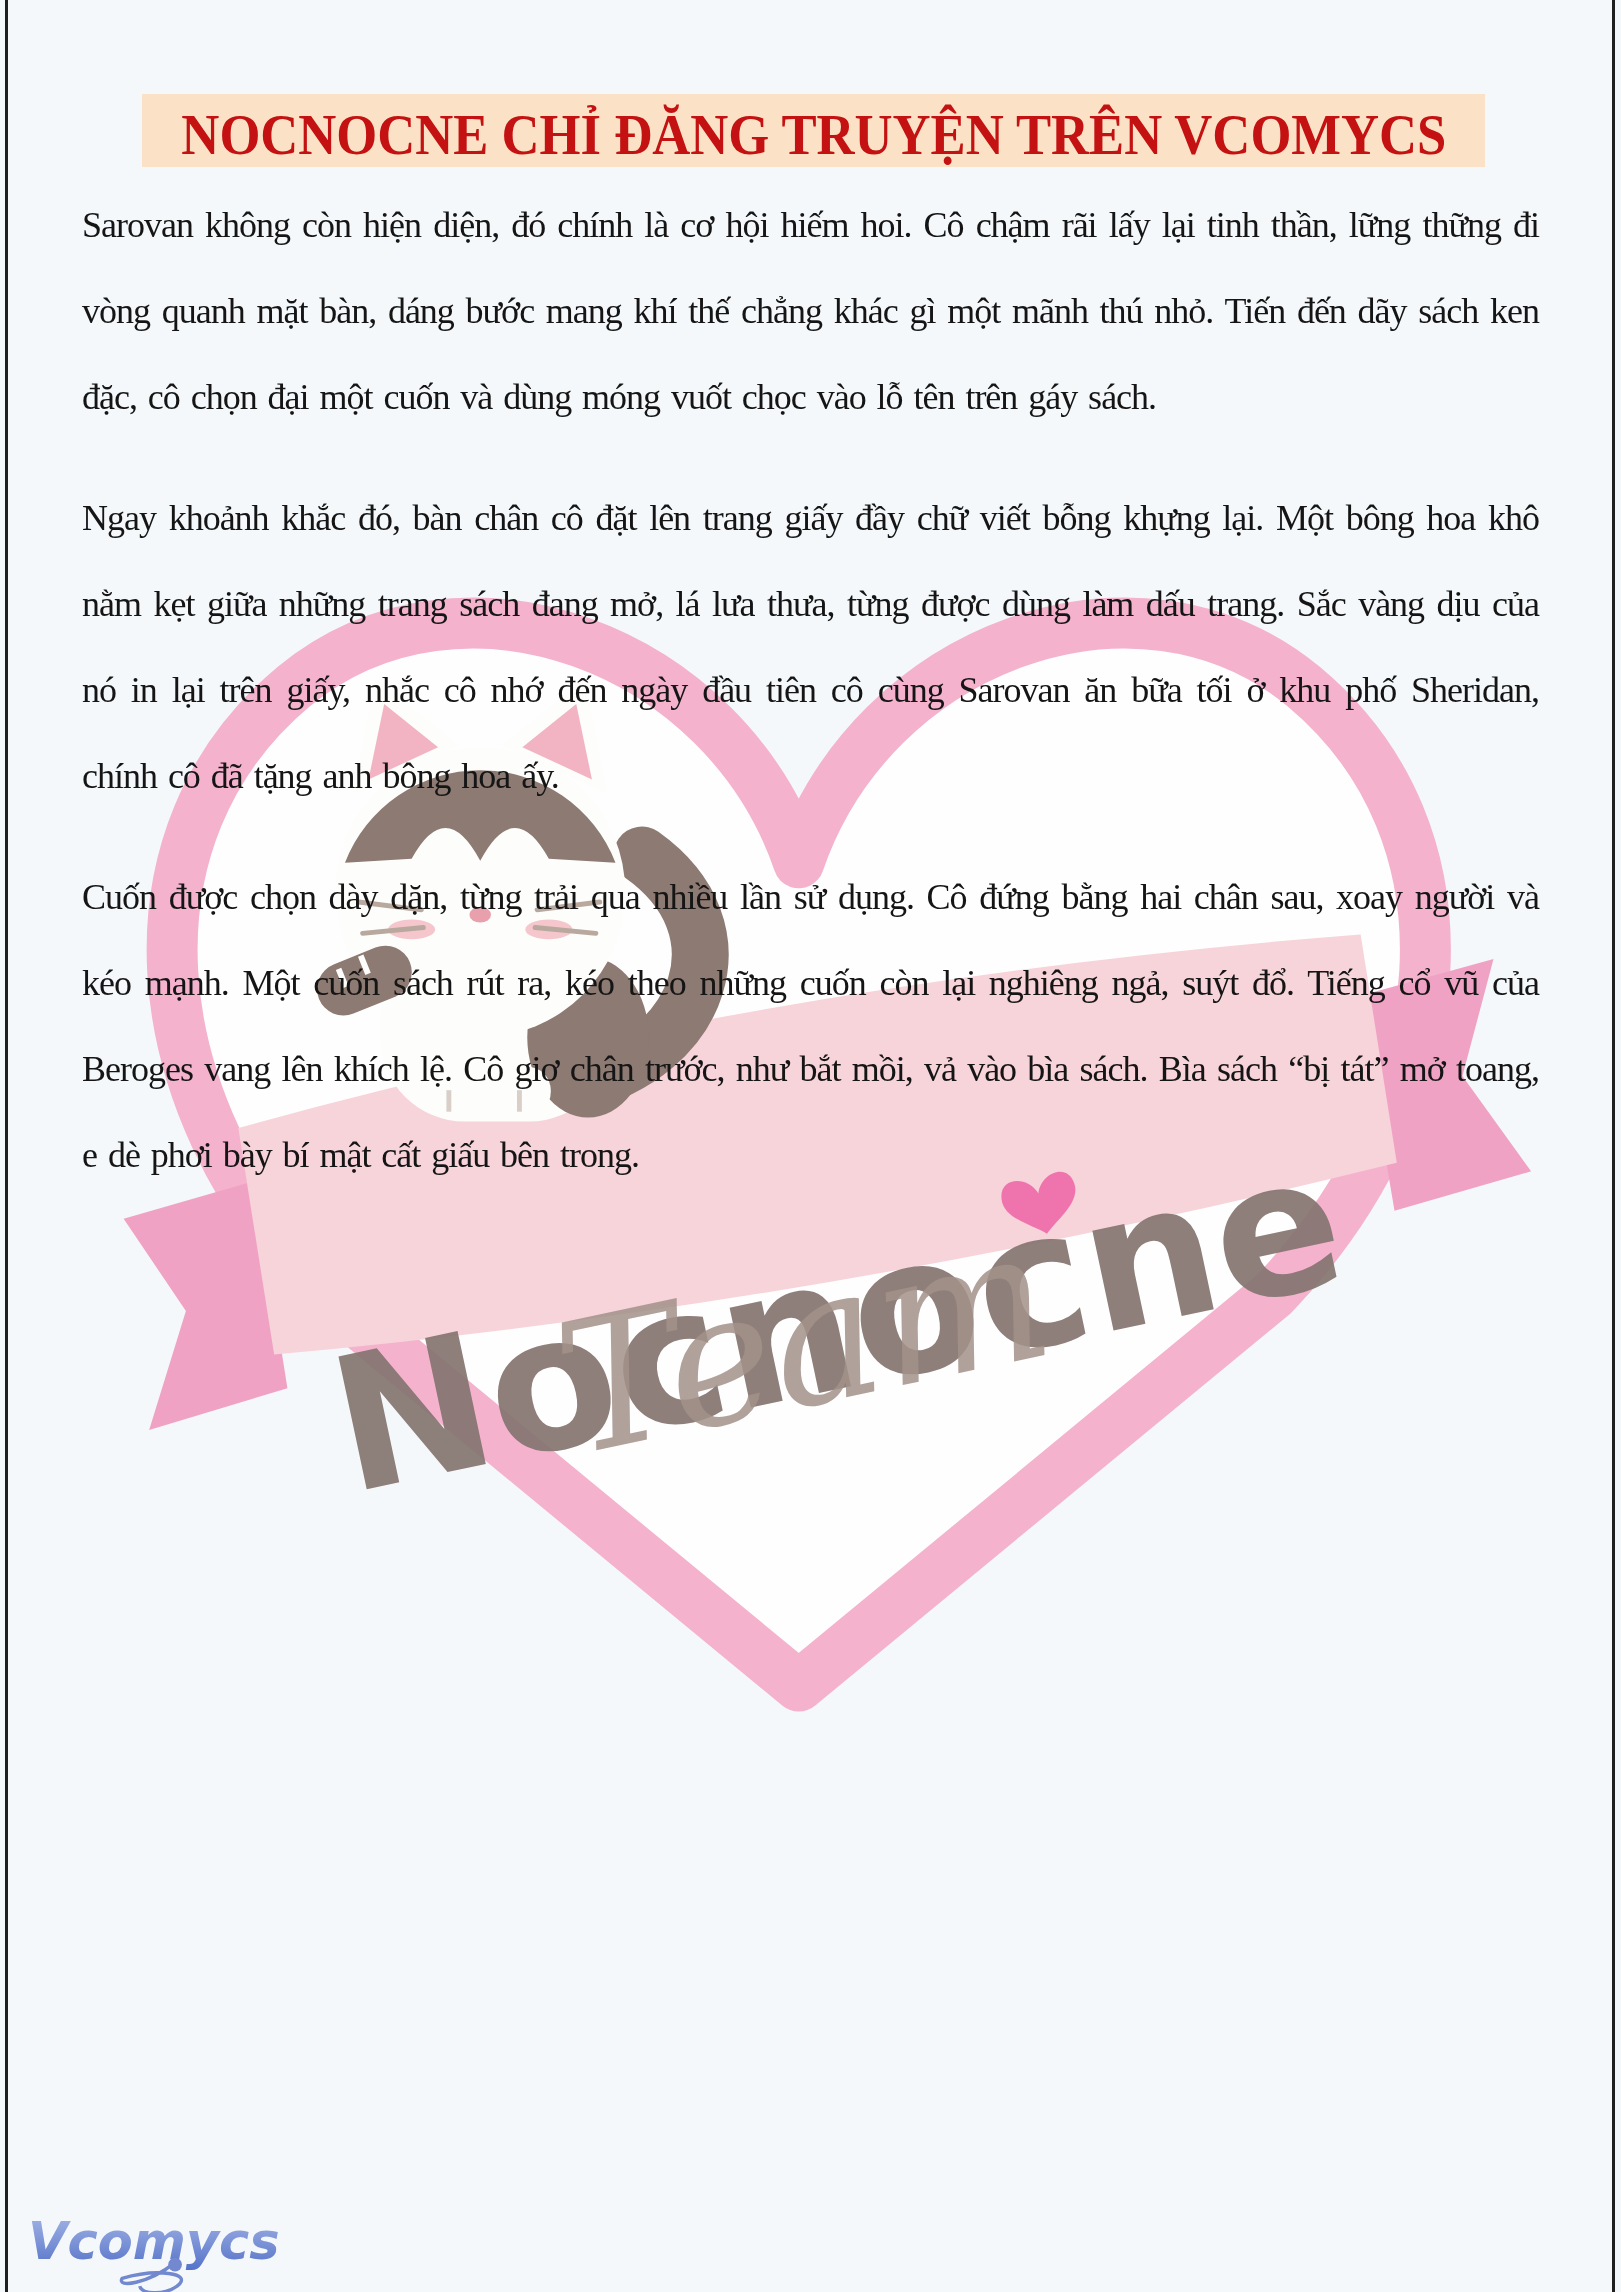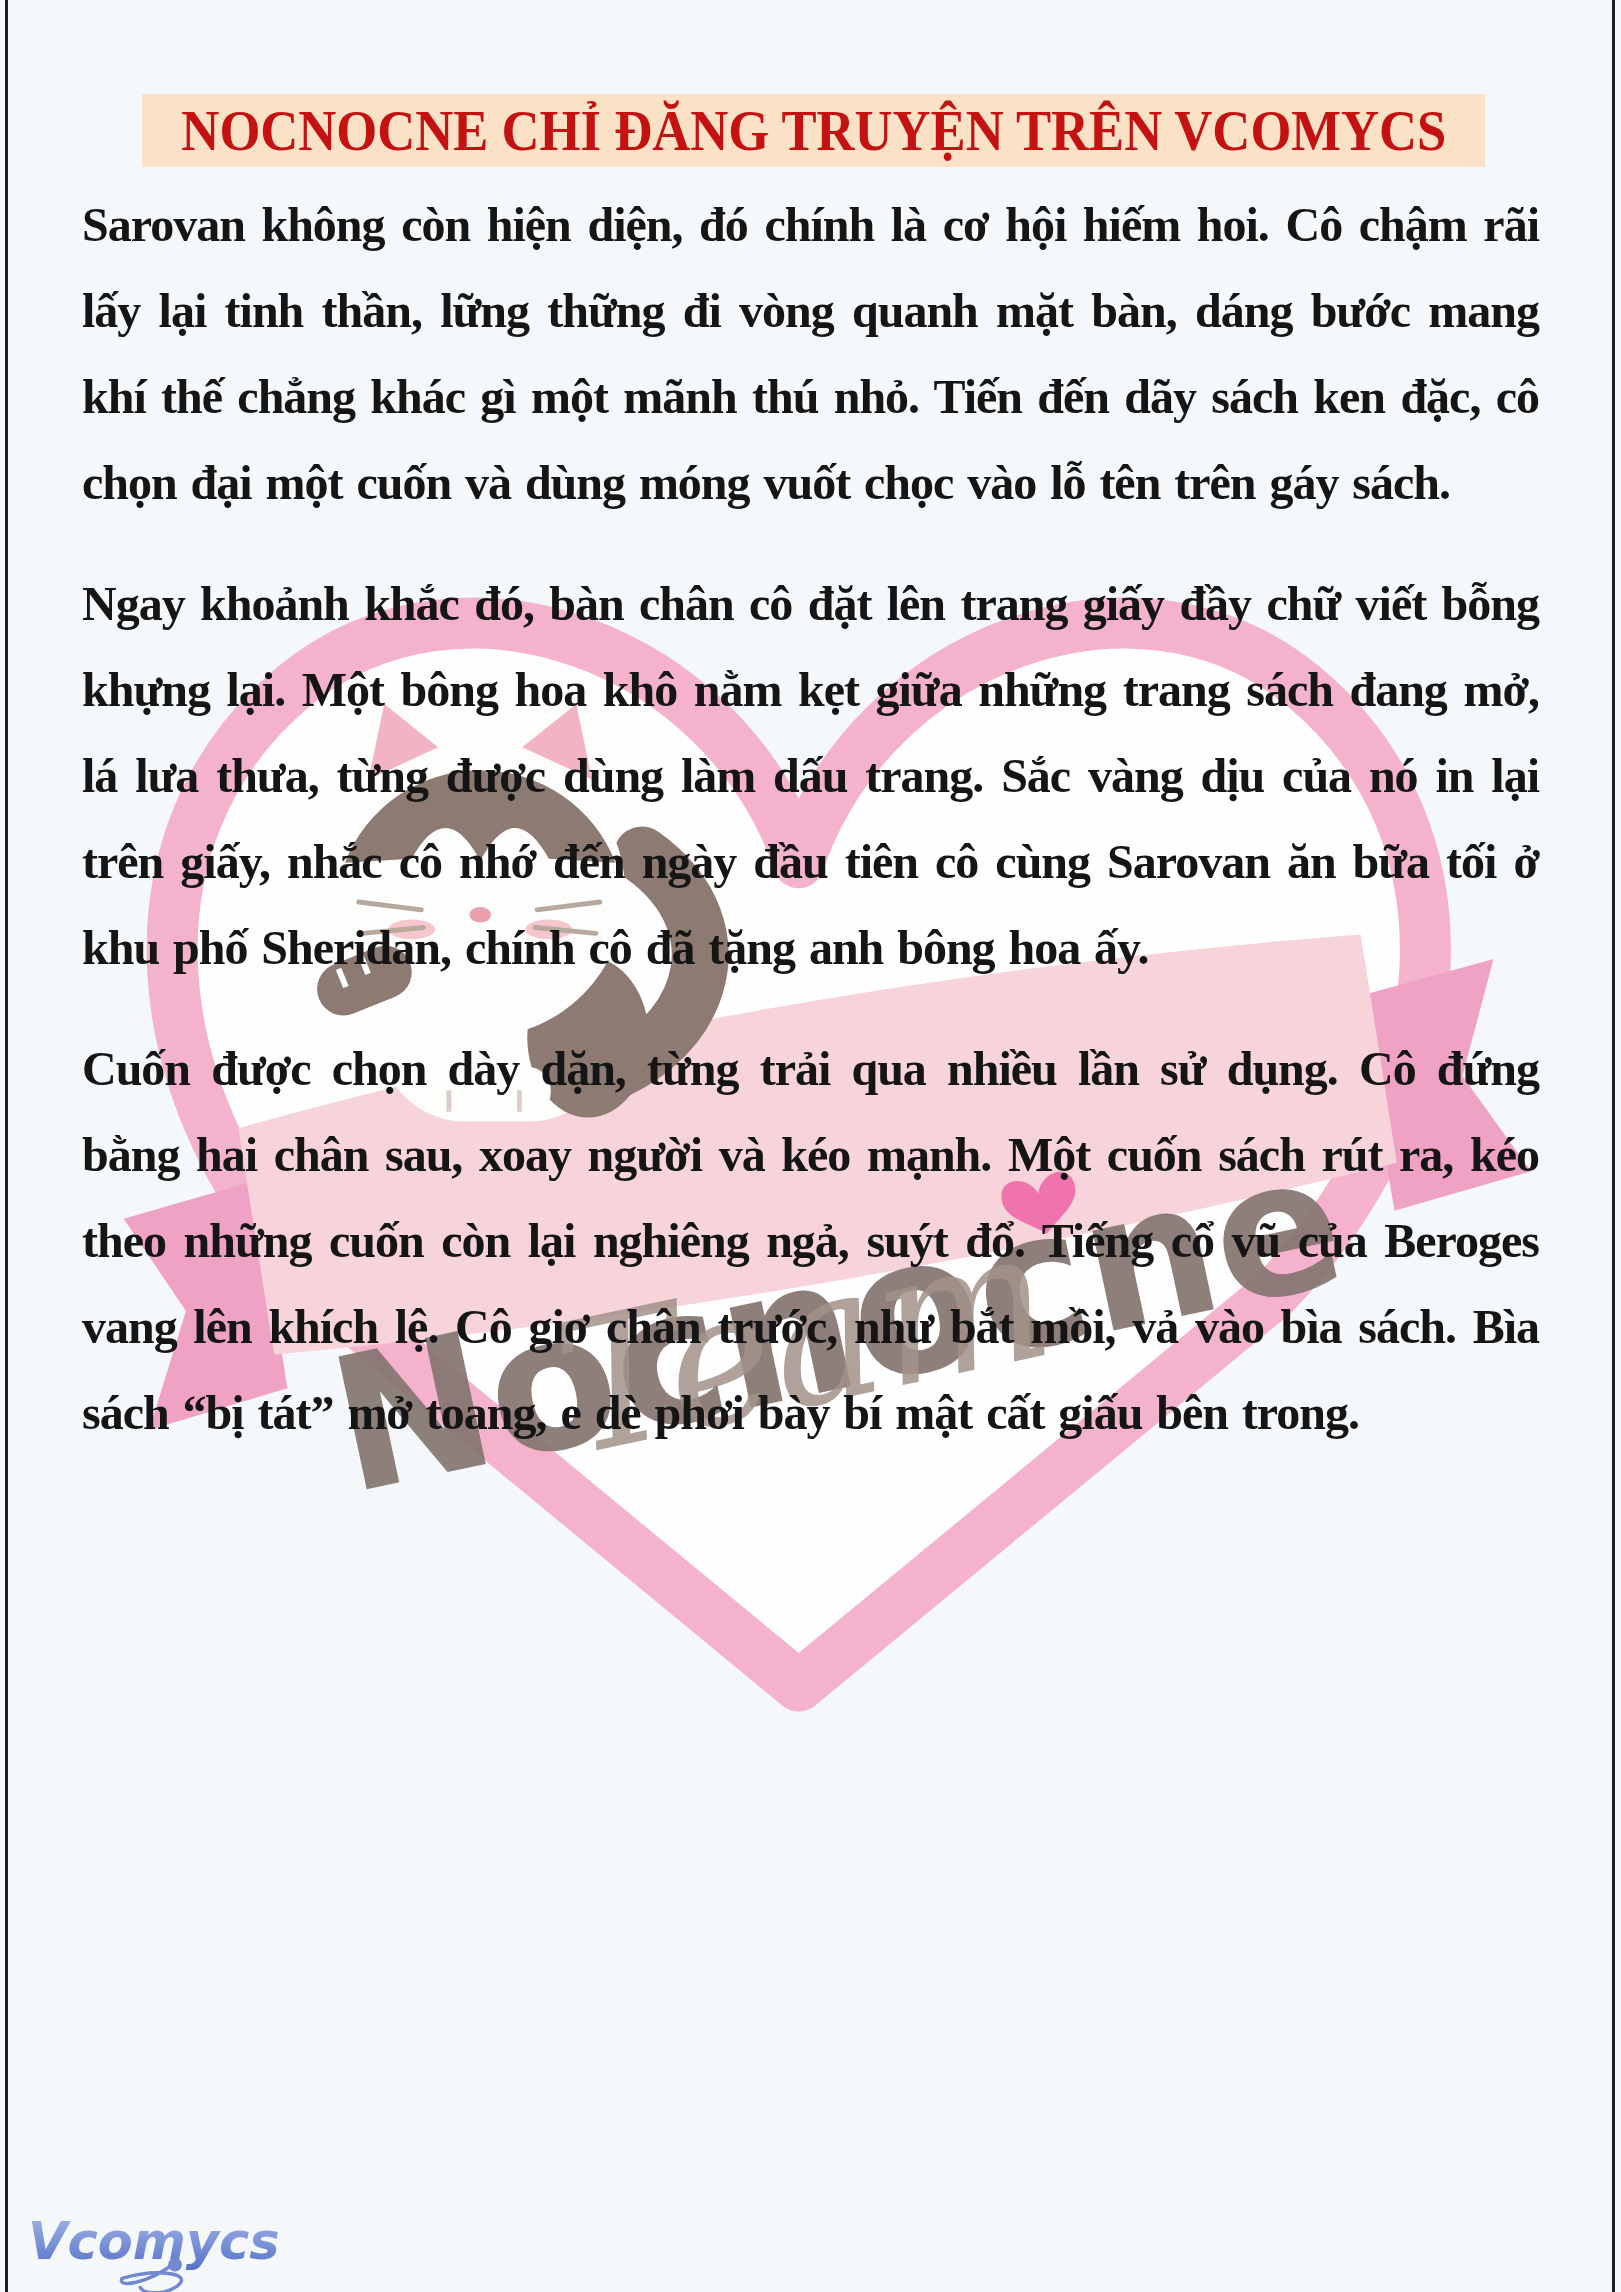--- a/index.html
+++ b/index.html
@@ -10,30 +10,30 @@
     overflow:hidden;
     font-family:"Liberation Serif","DejaVu Serif",serif;
   }
   .edge{position:absolute;top:0;bottom:0;width:2.9px;background:#1f1f1f;}
   .edge.left{left:4.9px;}
   .edge.right{right:5.9px;}
   .watermark{position:absolute;left:0;top:0;width:1621px;height:2293px;}
   .header-band{
     position:absolute;left:142px;top:94px;width:1343px;height:73px;
     background:#fbe2c6;
-    display:flex;align-items:center;justify-content:center;
+    display:flex;align-items:flex-end;justify-content:center;
   }
   .header-band span{
     font-weight:bold;font-size:56px;color:#c41212;
     white-space:nowrap;transform:scaleX(0.94);letter-spacing:0px;
   }
   .content{position:absolute;left:82px;top:182px;width:1457px;}
   .content p{
     margin:0 0 35px 0;
-    font-size:48px;line-height:86px;font-weight:bold;
+    font-size:36px;line-height:86px;font-weight:normal;
     color:#151515;text-align:justify;letter-spacing:-1px;word-spacing:2.9px;
   }
   .logo{position:absolute;left:25.5px;top:2194px;width:255px;height:102px;}
 </style>
 </head>
 <body>
 
 <div class="page">
 
   <div class="edge left"></div>

